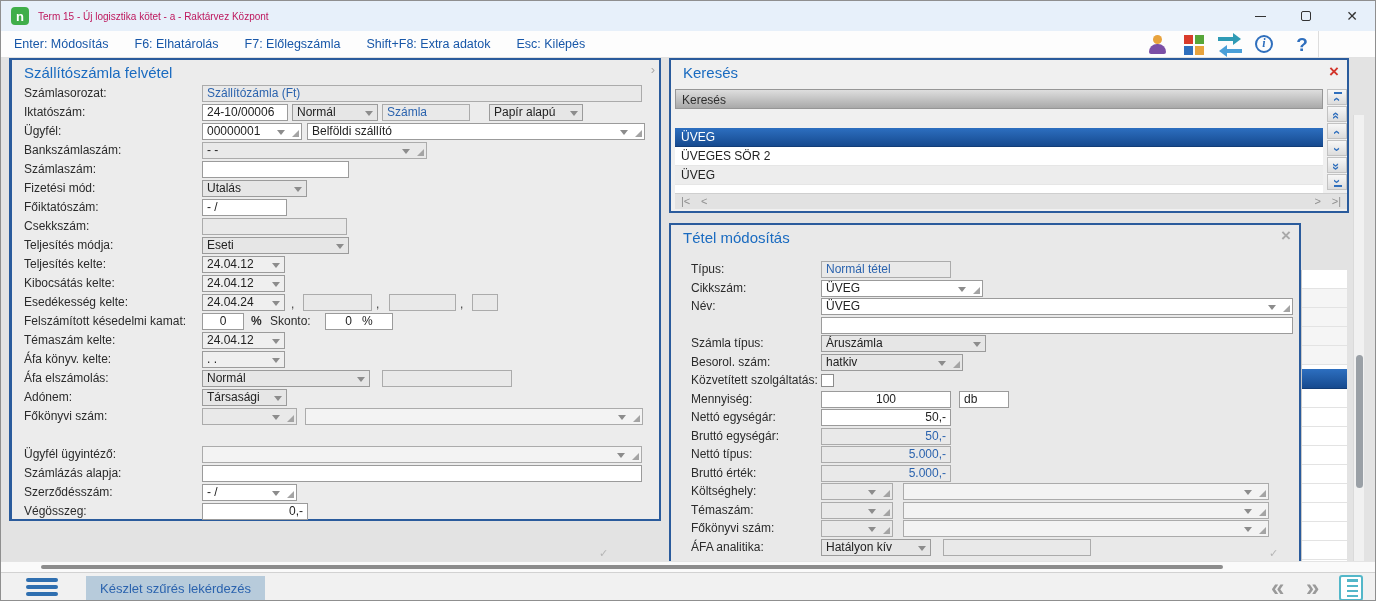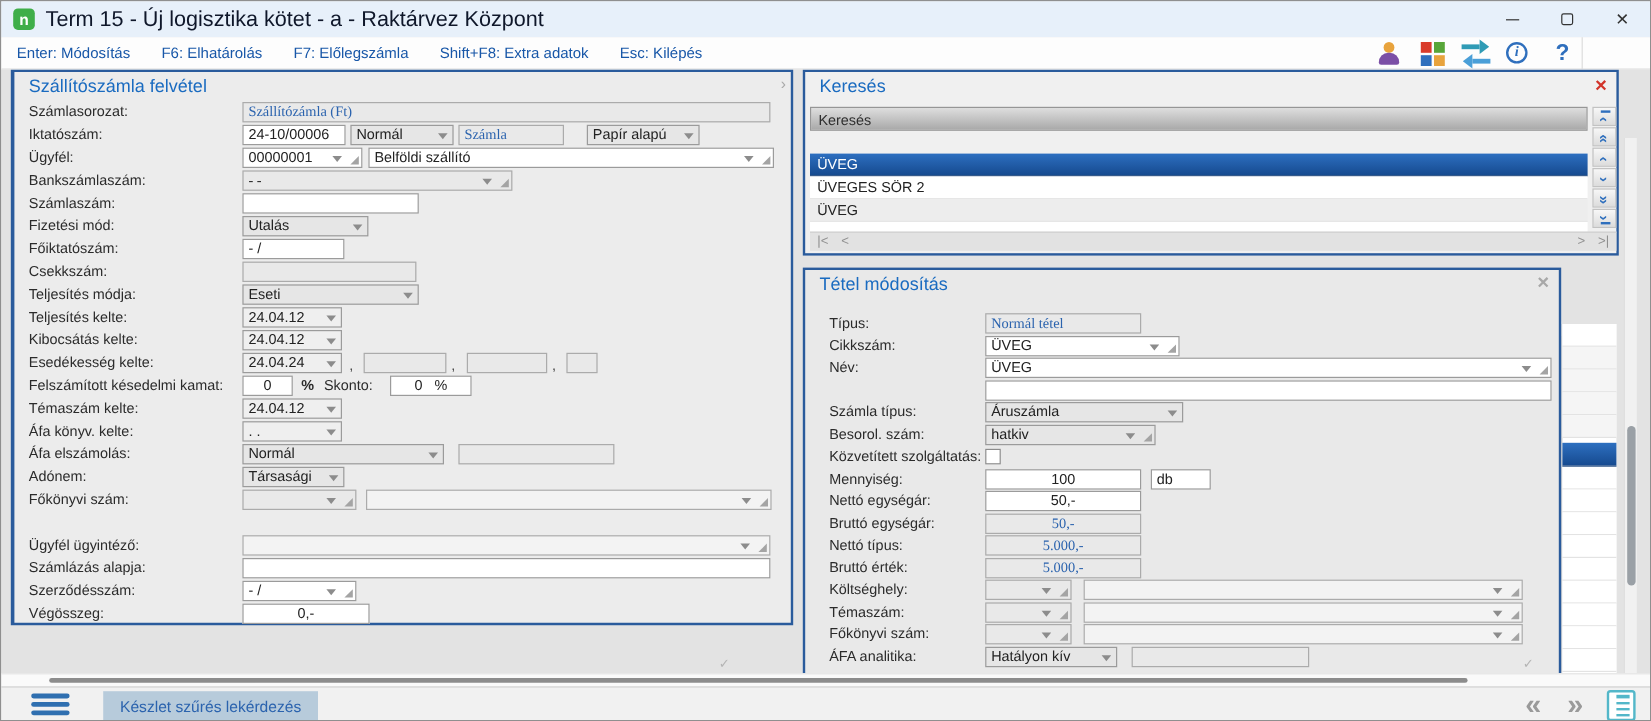--- a/index.html
+++ b/index.html
@@ -3,21 +3,21 @@
 <meta charset="utf-8">
 <style>
   * { box-sizing: border-box; margin:0; padding:0; }
   html,body { width:1376px; height:601px; overflow:hidden; }
   body { font-family:"Liberation Sans", sans-serif; font-size:12px; color:#222; background:#e3e3e3; position:relative; }
   .win { position:absolute; inset:0; border:1px solid #8f8f8f; overflow:hidden; background:#e3e3e3; }
 
   
   .titlebar { position:absolute; left:0; top:0; width:100%; height:30px; background:#e7f0fa; display:flex; align-items:center; }
   .app-icon { width:18px; height:18px; margin-left:10px; background:#3fae49; border-radius:4px; color:#fff; font-weight:bold; font-size:13px; display:flex; align-items:center; justify-content:center; }
-  .title-text { margin-left:9px; font-size:18px; color:#0f172a; }
+  .title-text { margin-left:9px; font-size:10px; color:#be185d; }
   .win-controls { position:absolute; right:0; top:0; height:30px; display:flex; }
   .wbtn { width:46px; height:30px; display:flex; align-items:center; justify-content:center; color:#333; }
   .min-glyph { width:11px; height:1px; background:#333; }
   .max-glyph { width:10px; height:10px; border:1px solid #333; border-radius:2px; }
   .close-glyph { font-size:14px; line-height:1; }
 
   
   .menubar { position:absolute; left:0; top:30px; width:100%; height:27px; background:#fdfdfd; border-bottom:1px solid #e2e2e2; display:flex; align-items:center; }
   .mitem { padding:0 13px; color:#1857a8; font-size:12.5px; white-space:nowrap; }
   .toolbar-icons { position:absolute; right:56px; top:0; height:27px; display:flex; align-items:center; gap:12px; padding-right:4px; border-right:1px solid #ddd; }
@@ -37,25 +37,25 @@
   
   .main { position:absolute; left:0; top:57px; width:1376px; height:503px; background:#e3e3e3; overflow:hidden; }
 
   .panel { position:absolute; background:#ececec; border:2px solid #2a5b9c; }
   .ptitle { position:absolute; left:12px; top:4px; font-size:15px; color:#1a6bc0; }
 
   .frow { position:absolute; left:0; right:0; height:17px; }
   .flabel { position:absolute; left:12px; top:1px; line-height:15px; color:#2b2b2b; white-space:nowrap; }
   .fld { position:absolute; top:0; height:17px; border:1px solid #9b9b9b; background:#fff; display:flex; align-items:center; padding:0 4px; overflow:hidden; white-space:nowrap; }
   .fld .txt { line-height:15px; }
-  .ro { background:#e9e9e9; border-color:#ababab;font-family:Liberation Serif, serif; }
+  .ro { background:#e9e9e9; border-color:#ababab; }
   .ltro { background:#f3f3f3; border-color:#ababab; }
   .sel { background:#e6e6e6; border-color:#9b9b9b; }
   .blue { color:#2b63ae; }
-  .right { justify-content:center; }
+  .right { justify-content:flex-end; }
   .ctr { justify-content:center; }
   .dd { position:absolute; right:4px; top:6px; width:0; height:0; border-left:4px solid transparent; border-right:4px solid transparent; border-top:5px solid #8c8c8c; }
   .corner { position:absolute; right:2px; bottom:2px; width:0; height:0; border-left:7px solid transparent; border-bottom:7px solid #a4a4a4; }
   .combo { padding-right:30px; }
   .comma { position:absolute; top:3px; color:#444; }
   .plain-label { position:absolute; top:1px; line-height:15px; color:#2b2b2b; }
   .collapse-arrow { position:absolute; right:4px; top:2px; color:#a9a9a9; font-size:13px; }
 
   
   .srow { position:absolute; left:4px; width:648px; height:19px; line-height:19px; padding-left:6px; background:#fff; border-bottom:1px solid #e6e6e6; overflow:hidden; }

